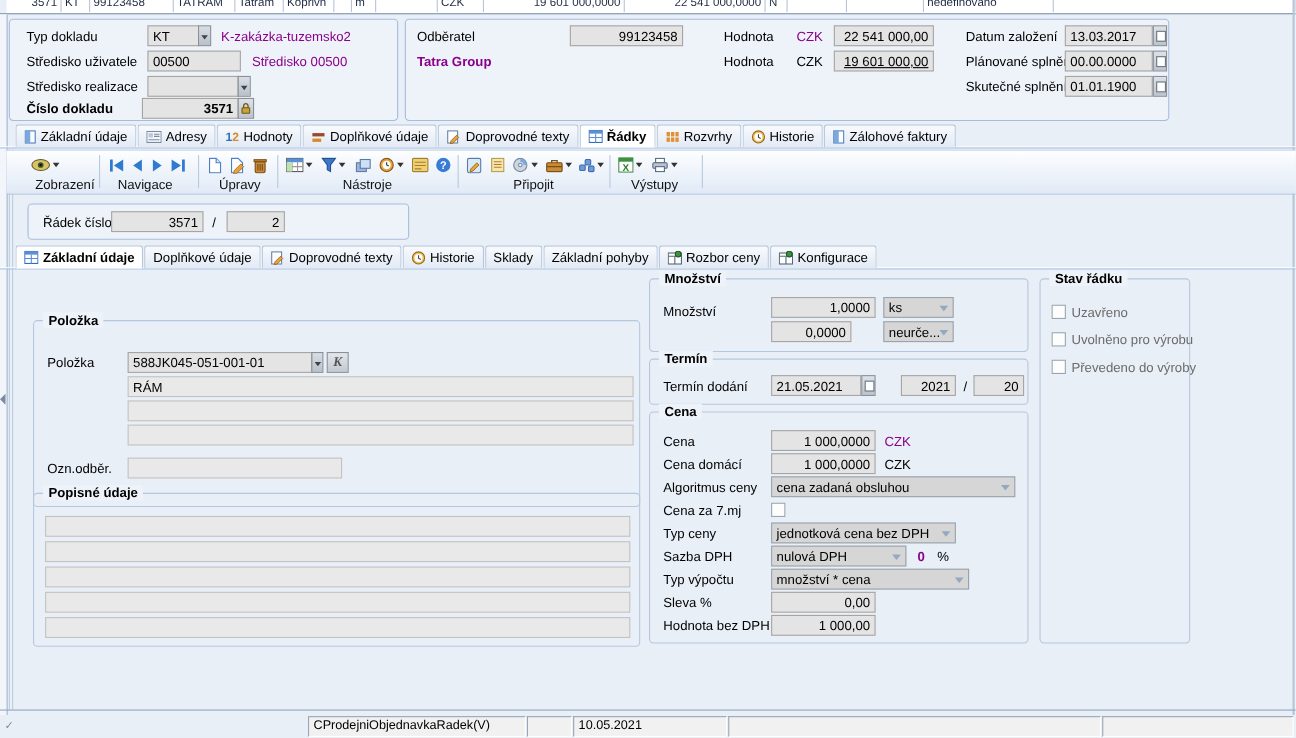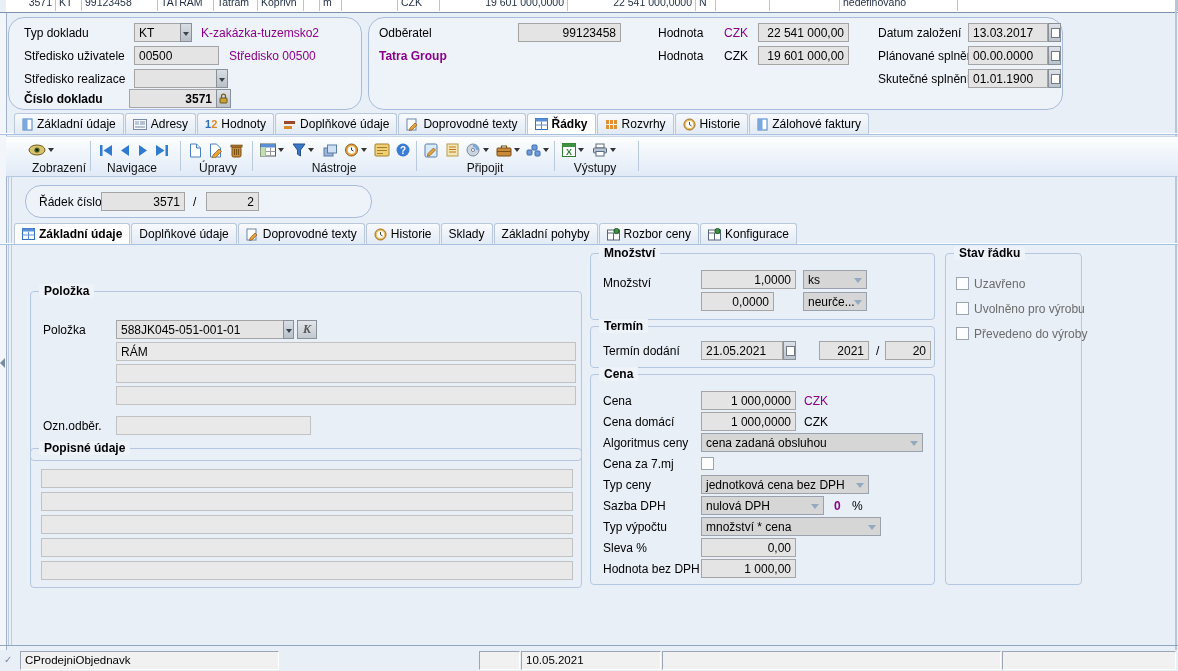--- a/index.html
+++ b/index.html
@@ -11,21 +11,21 @@
   .tc{border-right:1px solid #b9c4d6;font-size:10.5px;color:#1e2b42;padding:2px 3px 0 3px;white-space:nowrap;overflow:hidden;box-sizing:border-box;flex:0 0 auto;}
   .tc.r{text-align:right;}
   .tc.fx{flex:1 1 auto;}
   .hline{position:absolute;left:0;top:12px;right:0;height:1px;background:#7d92ac;}
   
   .gutter{position:absolute;left:0;top:13px;width:6px;bottom:0;background:#f2f6fb;border-right:1px solid #9fb2cc;}
   .gutter .chev{position:absolute;left:0px;top:345px;width:0;height:0;border-top:5px solid transparent;border-bottom:5px solid transparent;border-right:5px solid #7a8aa0;}
   .vline{position:absolute;width:1px;background:#bccbdf;}
   .rightedge{position:absolute;right:1px;top:0;width:2px;bottom:0;background:#b8c6da;}
   
-  .panel{position:absolute;background:#eef3fa;border:1px solid #a7bcdc;border-radius:16px;box-sizing:border-box;}
+  .panel{position:absolute;background:#eef3fa;border:1px solid #a7bcdc;border-radius:4px;box-sizing:border-box;}
   .lbl{position:absolute;white-space:nowrap;}
   .b{font-weight:bold;}
   .purple{color:#8b008b;}
   .fld{position:absolute;height:19px;background:#e4e4e4;border:1px solid #a5a5a5;box-sizing:border-box;padding:2px 4px 0 4px;font-size:12px;white-space:nowrap;overflow:hidden;}
   .fld.r{text-align:right;}
   .fld.flat{background:#e9e9e9;border-color:#c2c2c2;}
   .sbtn{position:absolute;height:19px;background:linear-gradient(#d9dee4,#b9c0c9);border:1px solid #8a9097;box-sizing:border-box;}
   .sbtn:after{content:"";position:absolute;left:50%;top:50%;margin:-1px 0 0 -3px;border-left:3px solid transparent;border-right:3px solid transparent;border-top:4px solid #3c434c;}
   .calbtn{position:absolute;height:19px;width:13px;background:linear-gradient(#dde2e8,#bcc3cc);border:1px solid #8a9097;box-sizing:border-box;}
   .calbtn:after{content:"";position:absolute;left:2px;top:4px;width:7px;height:8px;background:
@@ -118,21 +118,21 @@
     <div class="lbl" style="left:10px;top:8px;">Odběratel</div>
     <div class="fld r" style="left:149px;top:5px;width:103px;">99123458</div>
     <div class="lbl purple b" style="left:10px;top:31px;">Tatra Group</div>
 
     <div class="lbl" style="left:289px;top:8px;">Hodnota</div>
     <div class="lbl purple" style="left:355px;top:8px;">CZK</div>
     <div class="fld r" style="left:389px;top:5px;width:91px;">22 541 000,00</div>
 
     <div class="lbl" style="left:289px;top:31px;">Hodnota</div>
     <div class="lbl" style="left:355px;top:31px;">CZK</div>
-    <div class="fld r" style="left:389px;top:28px;width:91px;">19 601 000,00</div>
+    <div class="fld r" style="left:389px;top:28px;width:91px;text-decoration:underline;">19 601 000,00</div>
 
     <div class="lbl" style="left:509px;top:8px;">Datum založení</div>
     <div class="fld" style="left:599px;top:5px;width:80px;">13.03.2017</div>
     <div class="calbtn" style="left:679px;top:5px;"></div>
 
     <div class="lbl" style="left:509px;top:31px;">Plánované splnění</div>
     <div class="fld" style="left:599px;top:28px;width:80px;">00.00.0000</div>
     <div class="calbtn" style="left:679px;top:28px;"></div>
 
     <div class="lbl" style="left:509px;top:54px;">Skutečné splnění</div>
@@ -532,21 +532,21 @@
     <div class="chk" style="left:10px;top:23px;"></div>
     <div class="lbl gray" style="left:28px;top:23px;">Uzavřeno</div>
     <div class="chk" style="left:10px;top:48px;"></div>
     <div class="lbl gray" style="left:28px;top:48px;">Uvolněno pro výrobu</div>
     <div class="chk" style="left:10px;top:73px;"></div>
     <div class="lbl gray" style="left:28px;top:73px;">Převedeno do výroby</div>
   </div>
 
   <div class="hline" style="top:645px;background:#8fa5c0;"></div>
   <div class="statusbar">
-    <div class="scell" style="left:20px;width:259px;">CProdejniObjednavk</div>
+    <div class="scell" style="left:280px;width:198px;">CProdejniObjednavkaRadek(V)</div>
     <div class="scell" style="left:479px;width:41px;"></div>
     <div class="scell" style="left:521px;width:140px;">10.05.2021</div>
     <div class="scell" style="left:662px;width:339px;"></div>
     <div class="scell" style="left:1002px;width:174px;"></div>
     <div style="position:absolute;left:4px;top:4px;color:#7a8aa0;font-size:10px;">✓</div>
   </div>
 
 </div>
 
 </body></html>

